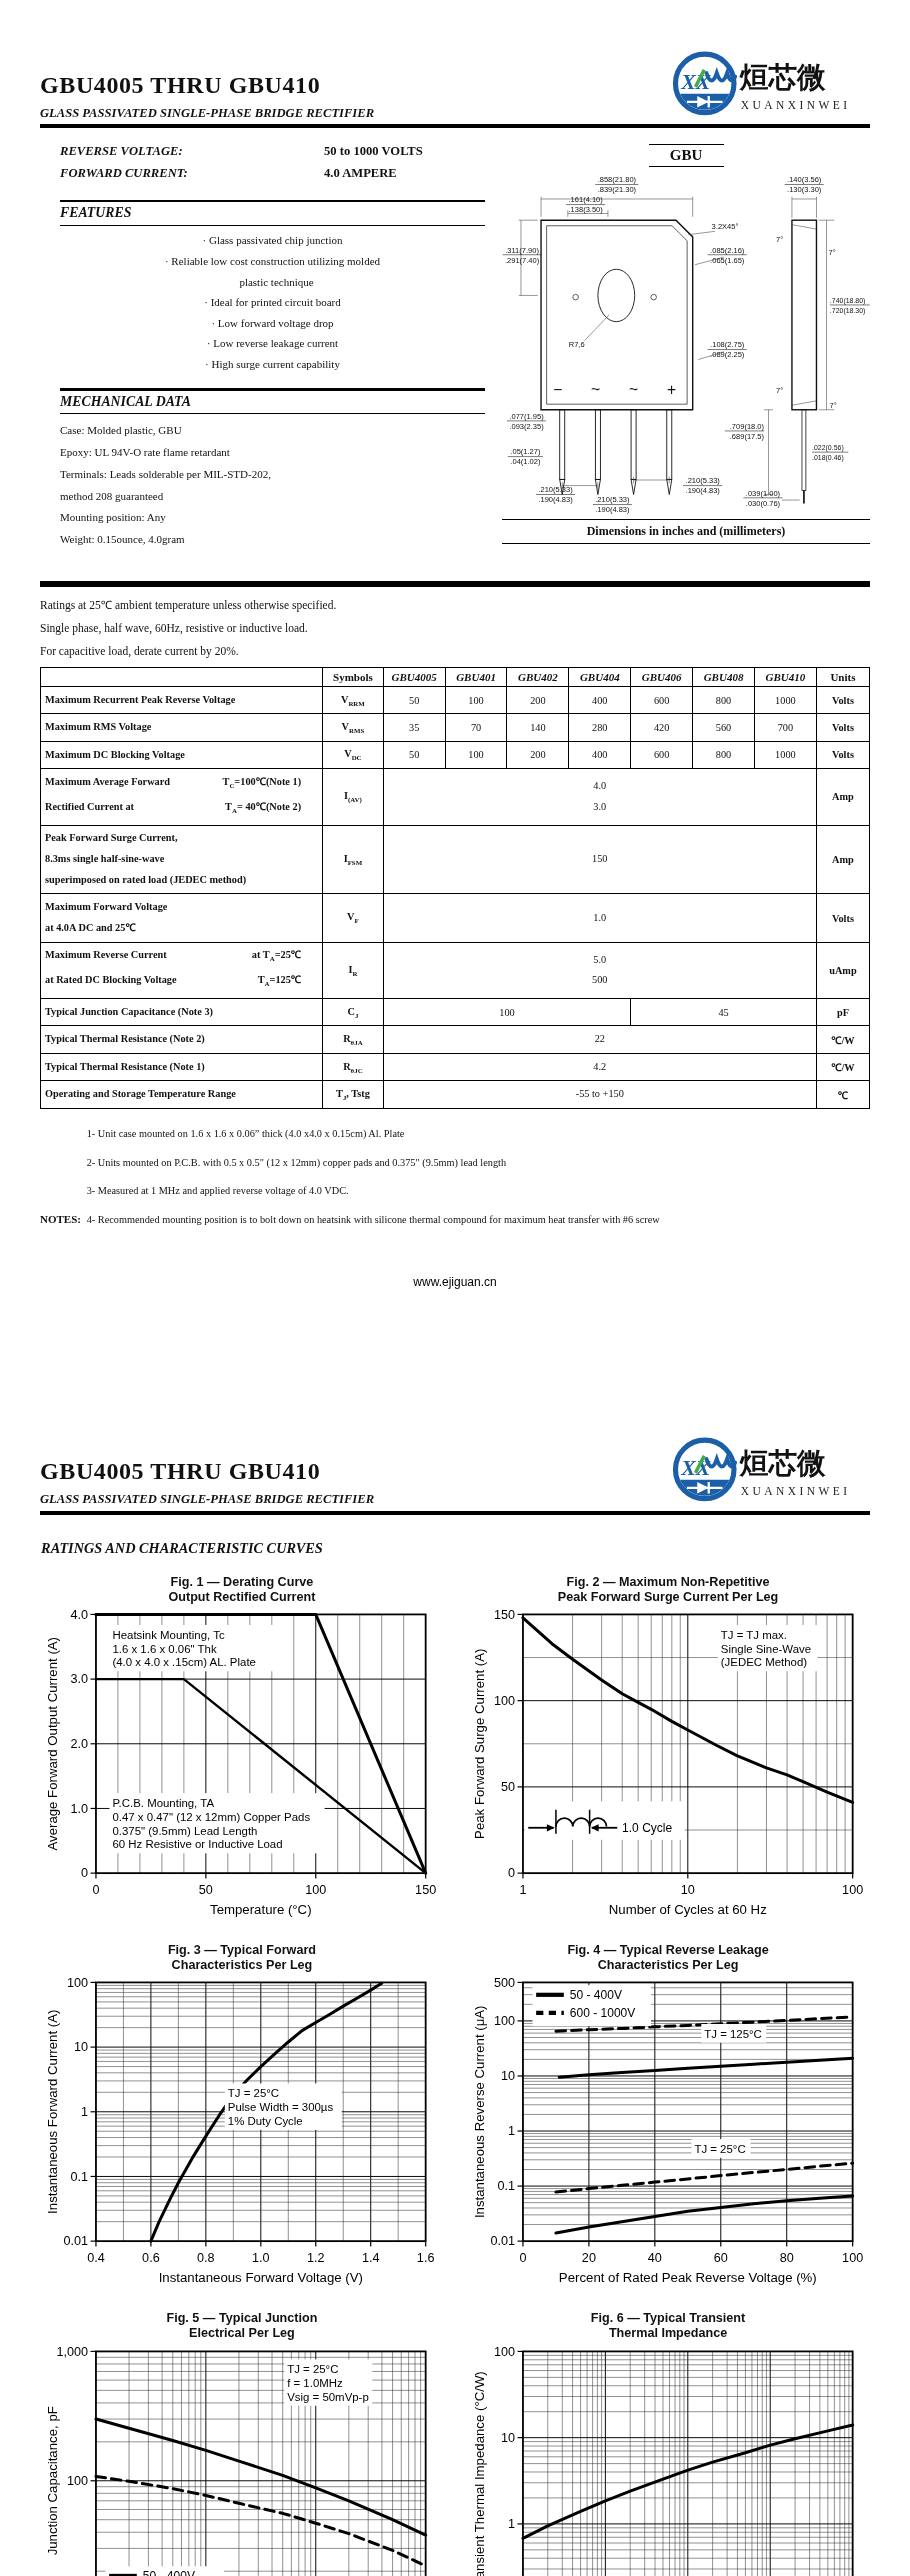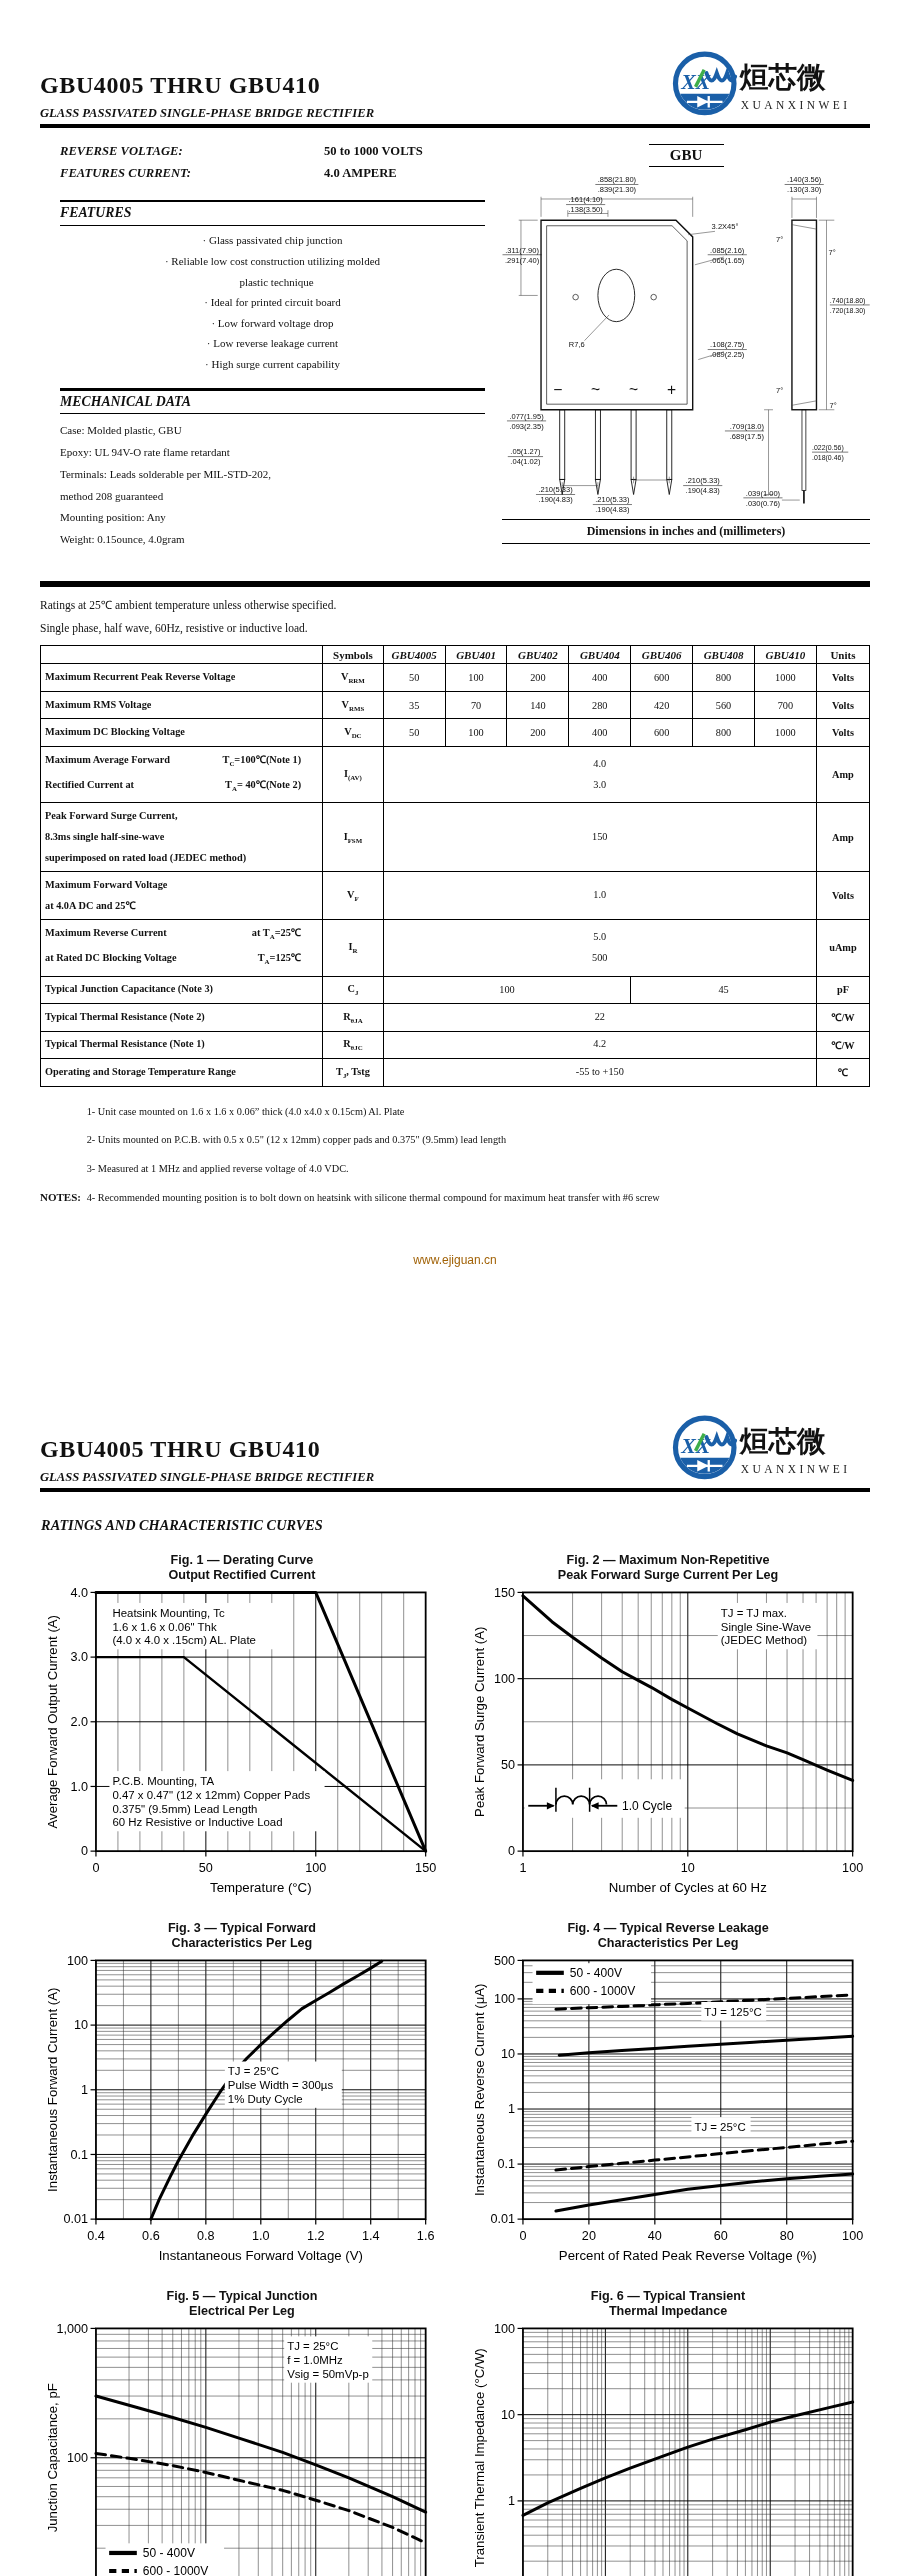--- a/index.html
+++ b/index.html
@@ -36,21 +36,21 @@
   .nr{margin-left:auto;padding-right:17px;}
   td.c-sym,td.c-val,td.c-units{text-align:center;}
   td.c-sym{font-weight:bold;}
   td.c-units{font-weight:bold;}
   td.c-val div{line-height:20.7px;}
   .sub{font-size:6.9px;vertical-align:sub;}
   .notes{display:flex;margin-top:11px;font-size:10.3px;align-items:flex-end;}
   .notes-label{font-weight:bold;font-size:11px;margin-right:5.7px;line-height:2.8;}
   .notes-items div{line-height:2.8;}
   .page-footer{text-align:center;margin:40px 0 11.5px 0;}
-  .page-footer a{font-family:"Liberation Sans",sans-serif;font-size:12px;color:#a16207;text-decoration:none;}
+  .page-footer a{font-family:"Liberation Sans",sans-serif;font-size:12px;color:#000000;text-decoration:none;}
   .page2{margin-top:123px;}
   .curves-heading{font-size:14.3px;font-style:italic;font-weight:bold;margin:25px 0 3.4px 1.1px;}
   .charts-grid{display:grid;grid-template-columns:1fr 1fr;column-gap:29px;row-gap:24px;padding:15px 3.4px;}
   .chart-title{text-align:center;font-family:"Liberation Sans",sans-serif;font-weight:bold;font-size:12.6px;line-height:1.2;margin-bottom:1.1px;}
   svg.chart{display:block;width:100%;}
   svg.chart text{font-family:"Liberation Sans",sans-serif;fill:#000;}
   svg.pkg text{font-family:"Liberation Sans",sans-serif;fill:#111;}
 </style>
 </head>
 <body>
@@ -77,21 +77,21 @@
   <div class="thick-rule"></div>
 
   <div class="two-col">
     <div class="left-col">
       <div id="spec-rows">
           <div class="spec-row">
             <span class="spec-label">REVERSE VOLTAGE:</span>
             <span class="spec-value">50 to 1000 VOLTS</span>
           </div>
           <div class="spec-row">
-            <span class="spec-label">FEATURES CURRENT:</span>
+            <span class="spec-label">FORWARD CURRENT:</span>
             <span class="spec-value">4.0 AMPERE</span>
           </div>
         </div>
       <section>
         <div class="sec-rule"></div>
         <h2 class="sec-title">FEATURES</h2>
         <div id="features-list">
             <div class="feat-line">· Glass passivated chip junction</div>
             <div class="feat-line">· Reliable low cost construction utilizing molded</div>
             <div class="feat-line feat-cont">plastic technique</div>
@@ -225,20 +225,21 @@
       <div class="dims-caption">Dimensions in inches and (millimeters)</div>
     </div>
   </div>
 
   <div class="ratings-block">
     <div class="thick-rule2"></div>
     <div class="thick-rule2"></div>
     <div id="ratings-lines">
         <div class="ratings-line">Ratings at 25℃ ambient temperature unless otherwise specified.</div>
         <div class="ratings-line">Single phase, half wave, 60Hz, resistive or inductive load.</div>
+        <div class="ratings-line">For capacitive load, derate current by 20%.</div>
       </div>
     <table class="ratings" id="ratings-table">
         <colgroup>
           <col style="width:33.5%">
           <col style="width:7.2%">
           <col style="width:7.35%">
           <col style="width:7.35%">
           <col style="width:7.35%">
           <col style="width:7.35%">
           <col style="width:7.35%">

